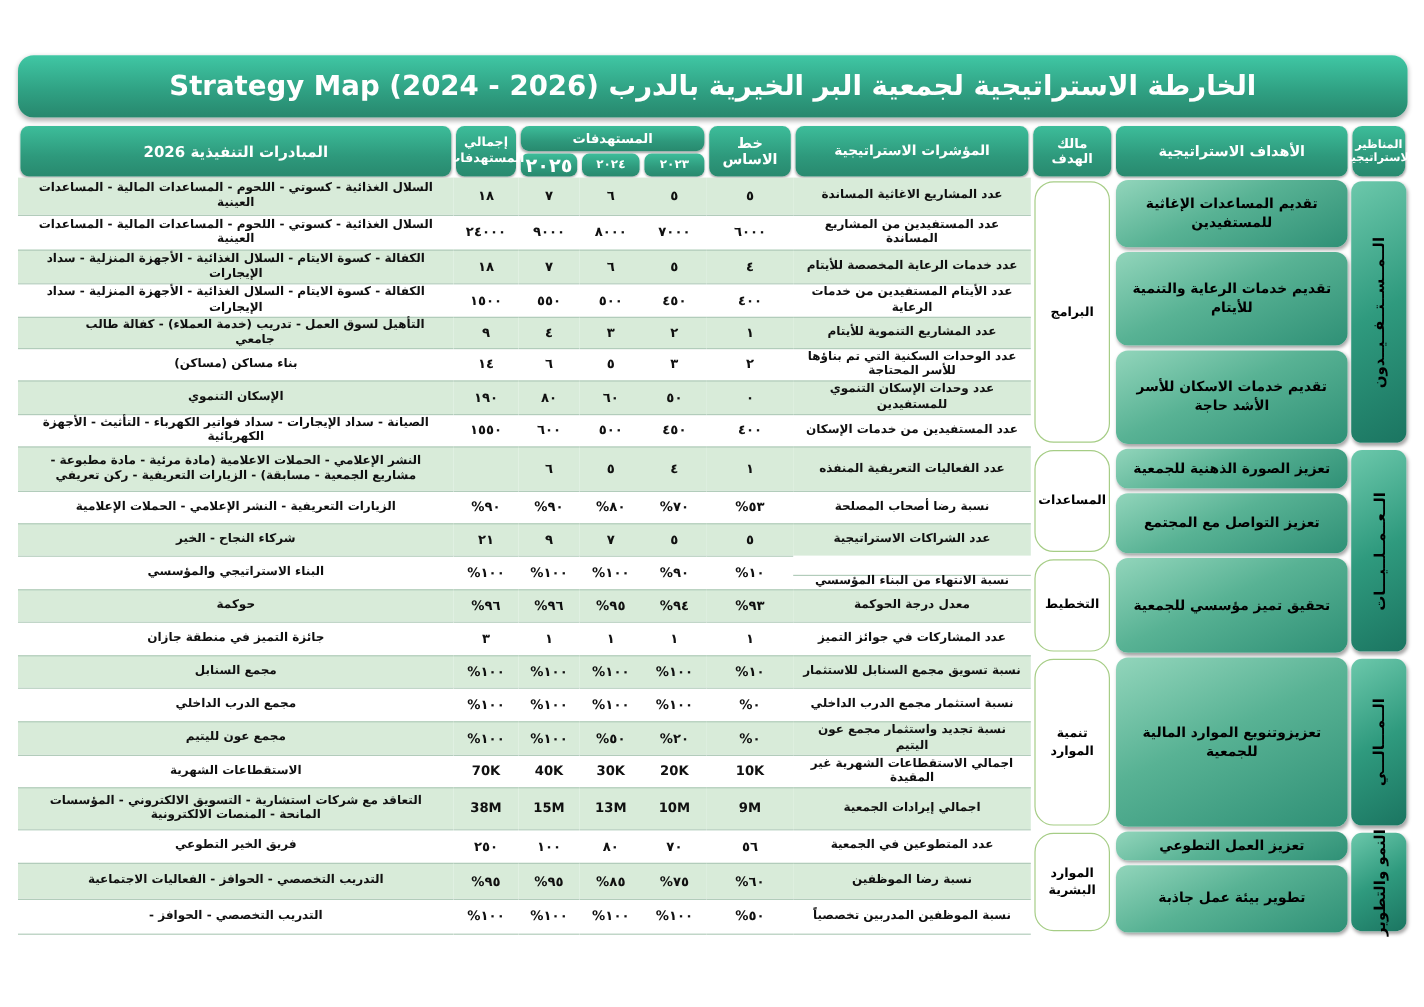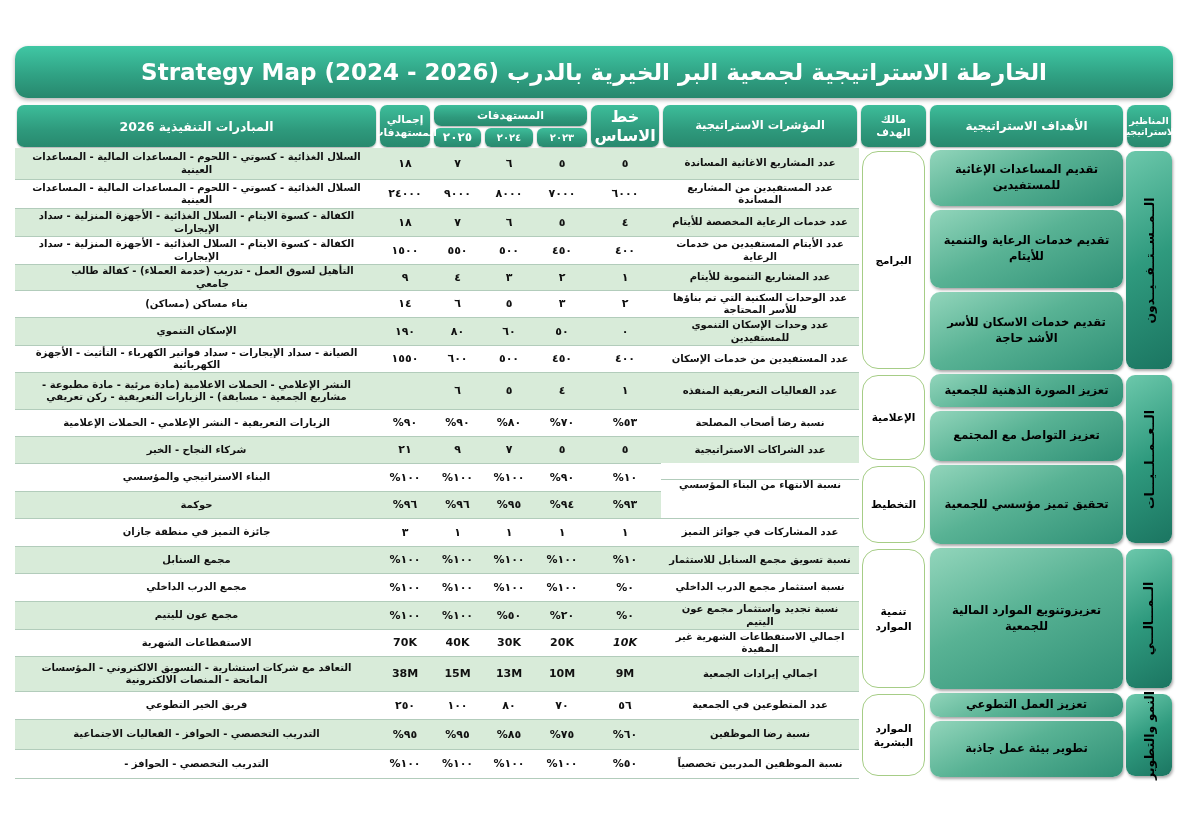--- a/index.html
+++ b/index.html
@@ -21,25 +21,25 @@
     background:linear-gradient(180deg,#3dbd9a 0%,#2e997c 60%,#28896e 100%);
     color:#fff;font-weight:bold;border-radius:7px;
     display:flex;align-items:center;justify-content:center;text-align:center;
     margin:1px 2px;box-shadow:0 1px 2px rgba(0,0,0,.35);
     font-size:11px;line-height:1.2;padding:1px 3px;box-sizing:border-box;
   }
   .h-persp{grid-column:1;grid-row:1/3;font-size:9.5px;border-radius:8px;}
   .h-goals{grid-column:2;grid-row:1/3;font-size:12px;}
   .h-owner{grid-column:3;grid-row:1/3;font-size:11px;}
   .h-ind{grid-column:4;grid-row:1/3;font-size:11.5px;}
-  .h-base{grid-column:5;grid-row:1/3;font-size:16px;}
+  .h-base{grid-column:5;grid-row:1/3;font-size:12px;}
   .h-targets{grid-column:6/span 3;grid-row:1;font-size:11px;}
   .h-y23{grid-column:6;grid-row:2;font-size:10px;border-radius:6px;}
   .h-y24{grid-column:7;grid-row:2;font-size:10px;border-radius:6px;}
-  .h-y25{grid-column:8;grid-row:2;font-size:12px;border-radius:6px;}
+  .h-y25{grid-column:8;grid-row:2;font-size:16px;border-radius:6px;}
   .h-total{grid-column:9;grid-row:1/3;font-size:10.5px;}
   .h-init{grid-column:10;grid-row:1/3;font-size:12.5px;}
   .cell{
     display:flex;align-items:center;justify-content:center;text-align:center;
     font-weight:bold;color:#101010;padding:1px 8px;box-sizing:border-box;
     background:#ffffff;line-height:1.25;
   }
   .cell.stripe{background:#d8ebd9;}
   .cell.mid{border-top:1px solid #b2ccbb;}
   .cell.last{border-bottom:1px solid #b2ccbb;}
@@ -167,20 +167,21 @@
       <div class="cell num mid" style="grid-area: 14 / 7;">١٠٠%</div>
       <div class="cell num mid" style="grid-area: 14 / 6;">٩٠%</div>
       <div class="cell num mid" style="grid-area: 14 / 5;">١٠%</div>
       <div class="cell text mid" style="grid-area: 14 / 4; margin-top: 16px;">نسبة الانتهاء من البناء المؤسسي</div>
       <div class="cell text stripe mid" style="grid-area: 15 / 10;">حوكمة</div>
       <div class="cell num stripe mid" style="grid-area: 15 / 9;">٩٦%</div>
       <div class="cell num stripe mid" style="grid-area: 15 / 8;">٩٦%</div>
       <div class="cell num stripe mid" style="grid-area: 15 / 7;">٩٥%</div>
       <div class="cell num stripe mid" style="grid-area: 15 / 6;">٩٤%</div>
       <div class="cell num stripe mid" style="grid-area: 15 / 5;">٩٣%</div>
+      <div class="cell text stripe mid" style="grid-area: 15 / 4;">معدل درجة الحوكمة</div>
       <div class="cell text mid" style="grid-area: 16 / 10;">جائزة التميز في منطقة جازان</div>
       <div class="cell num mid" style="grid-area: 16 / 9;">٣</div>
       <div class="cell num mid" style="grid-area: 16 / 8;">١</div>
       <div class="cell num mid" style="grid-area: 16 / 7;">١</div>
       <div class="cell num mid" style="grid-area: 16 / 6;">١</div>
       <div class="cell num mid" style="grid-area: 16 / 5;">١</div>
       <div class="cell text mid" style="grid-area: 16 / 4;">عدد المشاركات في جوائز التميز</div>
       <div class="cell text stripe mid" style="grid-area: 17 / 10;">مجمع السنابل</div>
       <div class="cell num stripe mid" style="grid-area: 17 / 9;">١٠٠%</div>
       <div class="cell num stripe mid" style="grid-area: 17 / 8;">١٠٠%</div>
@@ -200,21 +201,21 @@
       <div class="cell num stripe mid" style="grid-area: 19 / 8;">١٠٠%</div>
       <div class="cell num stripe mid" style="grid-area: 19 / 7;">٥٠%</div>
       <div class="cell num stripe mid" style="grid-area: 19 / 6;">٢٠%</div>
       <div class="cell num stripe mid" style="grid-area: 19 / 5;">٠%</div>
       <div class="cell text stripe mid" style="grid-area: 19 / 4;">نسبة تجديد واستثمار مجمع عون اليتيم</div>
       <div class="cell text mid" style="grid-area: 20 / 10;">الاستقطاعات الشهرية</div>
       <div class="cell num mid" style="grid-area: 20 / 9;">70K</div>
       <div class="cell num mid" style="grid-area: 20 / 8;">40K</div>
       <div class="cell num mid" style="grid-area: 20 / 7;">30K</div>
       <div class="cell num mid" style="grid-area: 20 / 6;">20K</div>
-      <div class="cell num mid" style="grid-area: 20 / 5; font-style: italic;">10K</div>
+      <div class="cell num mid" style="grid-area: 20 / 5;">10K</div>
       <div class="cell text mid" style="grid-area: 20 / 4;">اجمالي الاستقطاعات الشهرية غير المقيدة</div>
       <div class="cell text stripe mid" style="grid-area: 21 / 10;">التعاقد مع شركات استشارية - التسويق الالكتروني - المؤسسات المانحة - المنصات الالكترونية</div>
       <div class="cell num stripe mid" style="grid-area: 21 / 9;">38M</div>
       <div class="cell num stripe mid" style="grid-area: 21 / 8;">15M</div>
       <div class="cell num stripe mid" style="grid-area: 21 / 7;">13M</div>
       <div class="cell num stripe mid" style="grid-area: 21 / 6;">10M</div>
       <div class="cell num stripe mid" style="grid-area: 21 / 5;">9M</div>
       <div class="cell text stripe mid" style="grid-area: 21 / 4;">اجمالي إيرادات الجمعية</div>
       <div class="cell text mid" style="grid-area: 22 / 10;">فريق الخير التطوعي</div>
       <div class="cell num mid" style="grid-area: 22 / 9;">٢٥٠</div>
@@ -240,21 +241,21 @@
       <div class="goal" style="grid-row: 3 / 5;">تقديم المساعدات الإغاثية للمستفيدين</div>
       <div class="goal" style="grid-row: 5 / 8;">تقديم خدمات الرعاية والتنمية للأيتام</div>
       <div class="goal" style="grid-row: 8 / 11;">تقديم خدمات الاسكان للأسر الأشد حاجة</div>
       <div class="goal" style="grid-row: 11 / 12;">تعزيز الصورة الذهنية للجمعية</div>
       <div class="goal" style="grid-row: 12 / 14;">تعزيز التواصل مع المجتمع</div>
       <div class="goal" style="grid-row: 14 / 17;">تحقيق تميز مؤسسي للجمعية</div>
       <div class="goal" style="grid-row: 17 / 22;">تعزيزوتنويع الموارد المالية للجمعية</div>
       <div class="goal" style="grid-row: 22 / 23;">تعزيز العمل التطوعي</div>
       <div class="goal" style="grid-row: 23 / 25;">تطوير بيئة عمل جاذبة</div>
       <div class="owner" style="grid-row: 3 / 11;">البرامج</div>
-      <div class="owner" style="grid-row: 11 / 14;">الإعلامية</div>
+      <div class="owner" style="grid-row: 11 / 14;">المساعدات</div>
       <div class="owner" style="grid-row: 14 / 17;">التخطيط</div>
       <div class="owner" style="grid-row: 17 / 22;">تنمية الموارد</div>
       <div class="owner" style="grid-row: 22 / 25;">الموارد البشرية</div>
       <div class="persp" style="grid-row: 3 / 11;">
         <span>الــمــســتــفــيــدون</span>
       </div>
       <div class="persp" style="grid-row: 11 / 17;">
         <span>الــعــمــلــيـــات</span>
       </div>
       <div class="persp" style="grid-row: 17 / 22;">

